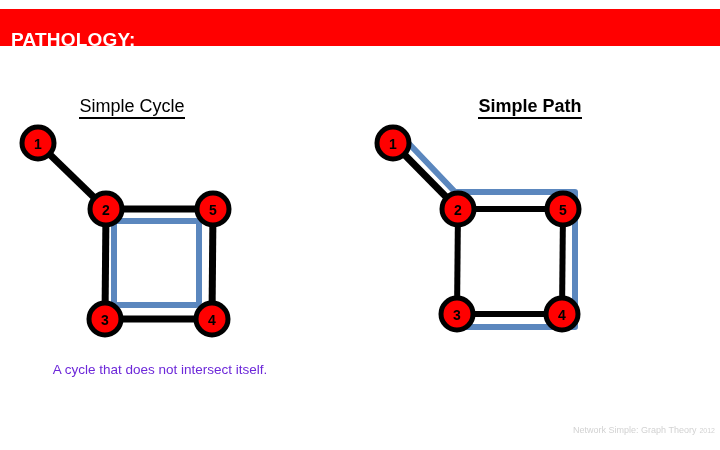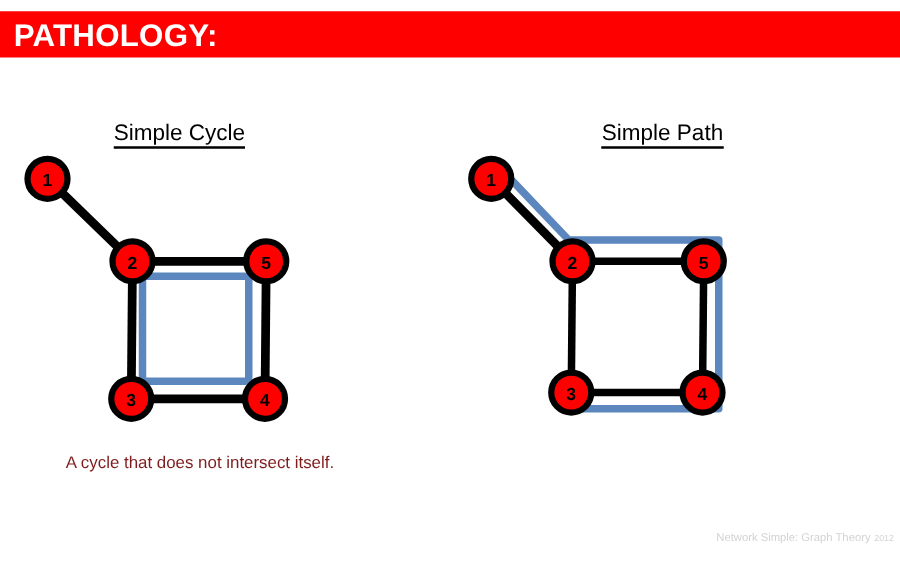--- a/index.html
+++ b/index.html
@@ -20,61 +20,61 @@
     position: absolute;
     left: 0;
     top: 9px;
     width: 720px;
     height: 37px;
     background: #FF0000;
   }
   #header-title {
     position: absolute;
     left: 11px;
-    top: 15px;
-    font-size: 25px;
+    top: 29px;
+    font-size: 19px;
     font-weight: bold;
     color: #FFFFFF;
     letter-spacing: 0.2px;
     white-space: nowrap;
   }
 
   
   .panel {
     position: absolute;
     top: 60px;
     width: 360px;
     height: 360px;
   }
-  #panel-cycle { left: 0; padding-left: 23px; }
+  #panel-cycle { left: 0; }
   #panel-path  { left: 360px; }
 
   .panel-title {
     position: absolute;
     top: 36px;
     width: 100%;
     text-align: center;
     font-size: 18px;
     color: #000000;
     white-space: nowrap;
   }
   .panel-title span {
     border-bottom: 2px solid #000000;
     padding-bottom: 1px;
   }
   #panel-cycle .panel-title { left: -48px; }
-  #panel-path  .panel-title { left: -10px; }
+  #panel-path  .panel-title { left: -10px; font-weight: bold; }
 
   .panel-caption {
     position: absolute;
     top: 300px;
     width: 300px;
     text-align: center;
     font-size: 13.5px;
-    color: #7f1d1d;
+    color: #6d28d9;
     line-height: 19px;
   }
   #panel-cycle .panel-caption { left: 10px; }
   #panel-path  .panel-caption { left: 8px; }
 
   
   .graph-svg {
     position: absolute;
     left: 0;
     top: 0;

